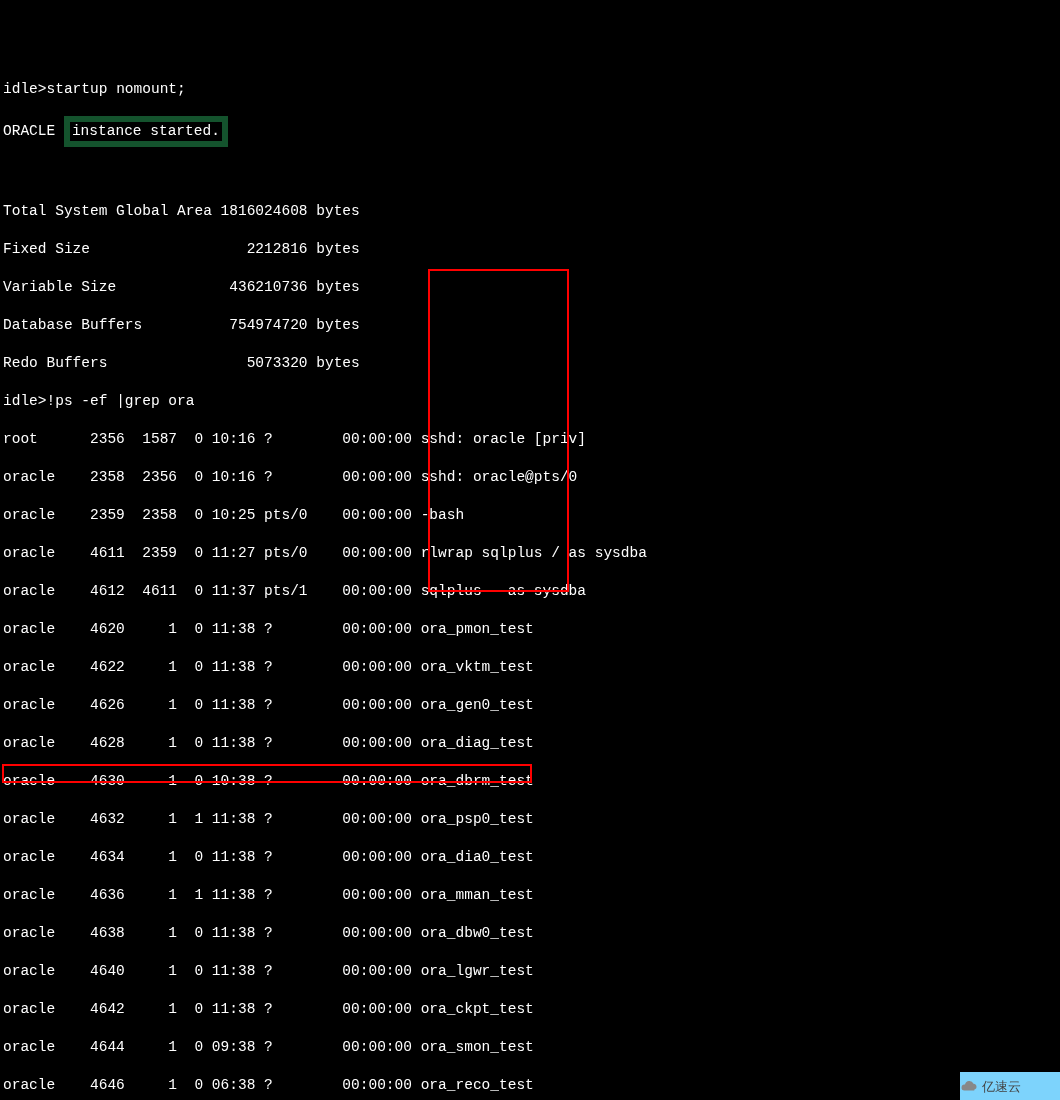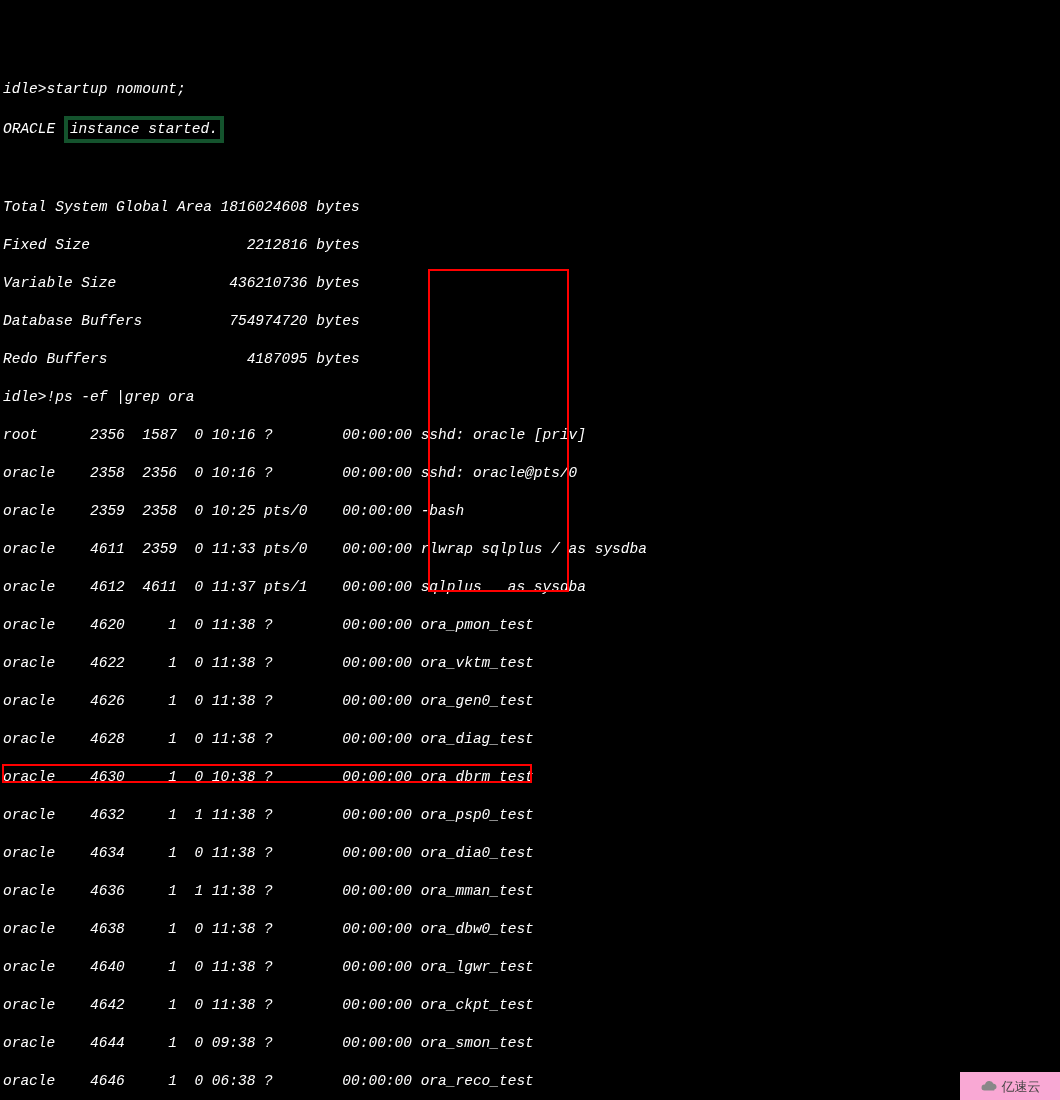--- a/index.html
+++ b/index.html
@@ -9,22 +9,22 @@
       font-family: "Courier New", Consolas, monospace;
       font-size: 14.5px;
       line-height: 19px;
       padding: 4px 3px;
       width: 1060px;
       height: 1100px;
       white-space: pre;
       position: relative;
       overflow: hidden;
     }
-    .line { display: block; font-style: italic; }
-    .hl-red { border: 4px solid #14532d; display: inline-block; padding: 0 2px; margin: -2px 0; }
+    .line { display: block; }
+    .hl-red { border: 6px solid #14532d; display: inline-block; padding: 0 2px; margin: -2px 0; }
     .box-proc {
       position: absolute;
       border: 2px solid #f00;
       left: 428px;
       top: 269px;
       width: 141px;
       height: 323px;
       pointer-events: none;
     }
     .box-shm {
@@ -33,47 +33,47 @@
       left: 2px;
       top: 764px;
       width: 530px;
       height: 19px;
       pointer-events: none;
     }
     .watermark {
       position: absolute;
       right: 0; bottom: 0;
       width: 100px; height: 28px;
-      background: #f9a8d4;
+      background: #7dd3fc;
       color: #444;
       font-size: 13px;
       font-family: sans-serif;
-      display: flex; align-items: center; justify-content: center;
+      display: flex; align-items: center; 
       gap: 4px;
     }
     .watermark svg { width: 18px; height: 18px; fill: #888; }
   </style>
 </head>
 <body>
 
 
 
 <span class="line"><span>idle&gt;</span><span>startup nomount;</span></span>
 <span class="line"><span>ORACLE </span><span class="hl-red">instance started.</span></span>
 <span class="line"> </span>
 <span class="line">Total System Global Area 1816024608 bytes</span>
 <span class="line">Fixed Size                  2212816 bytes</span>
 <span class="line">Variable Size             436210736 bytes</span>
 <span class="line">Database Buffers          754974720 bytes</span>
-<span class="line">Redo Buffers                4187095 bytes</span>
+<span class="line">Redo Buffers                5073320 bytes</span>
 <span class="line"><span>idle&gt;</span><span>!ps -ef |grep ora</span></span>
 <span class="line">root      2356  1587  0 10:16 ?        00:00:00 sshd: oracle [priv]</span>
 <span class="line">oracle    2358  2356  0 10:16 ?        00:00:00 sshd: oracle@pts/0</span>
 <span class="line">oracle    2359  2358  0 10:25 pts/0    00:00:00 -bash</span>
-<span class="line">oracle    4611  2359  0 11:33 pts/0    00:00:00 rlwrap sqlplus / as sysdba</span>
+<span class="line">oracle    4611  2359  0 11:27 pts/0    00:00:00 rlwrap sqlplus / as sysdba</span>
 <span class="line">oracle    4612  4611  0 11:37 pts/1    00:00:00 sqlplus   as sysdba</span>
 <span class="line">oracle    4620     1  0 11:38 ?        00:00:00 ora_pmon_test</span>
 <span class="line">oracle    4622     1  0 11:38 ?        00:00:00 ora_vktm_test</span>
 <span class="line">oracle    4626     1  0 11:38 ?        00:00:00 ora_gen0_test</span>
 <span class="line">oracle    4628     1  0 11:38 ?        00:00:00 ora_diag_test</span>
 <span class="line">oracle    4630     1  0 10:38 ?        00:00:00 ora_dbrm_test</span>
 <span class="line">oracle    4632     1  1 11:38 ?        00:00:00 ora_psp0_test</span>
 <span class="line">oracle    4634     1  0 11:38 ?        00:00:00 ora_dia0_test</span>
 <span class="line">oracle    4636     1  1 11:38 ?        00:00:00 ora_mman_test</span>
 <span class="line">oracle    4638     1  0 11:38 ?        00:00:00 ora_dbw0_test</span>

